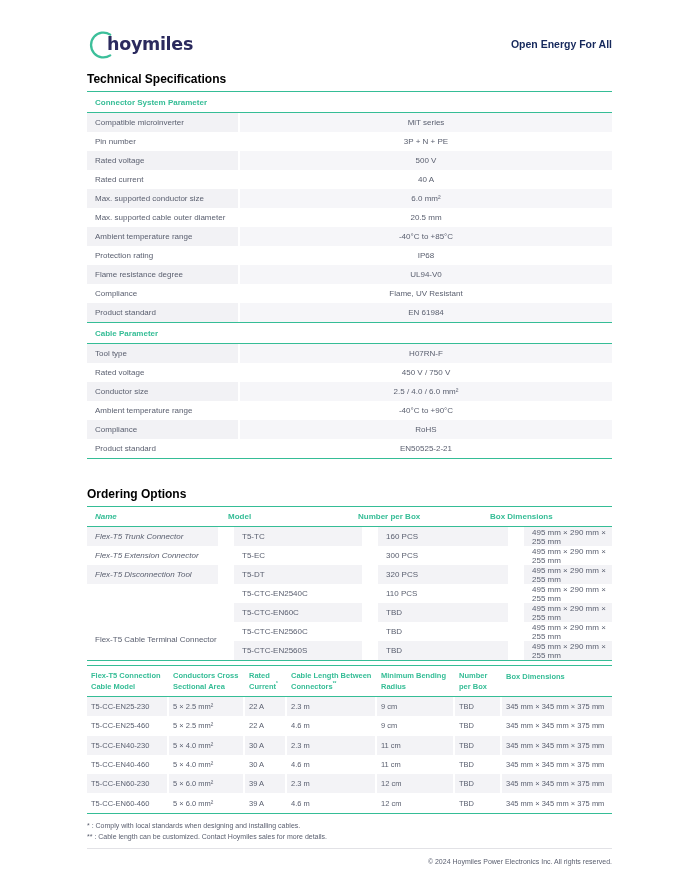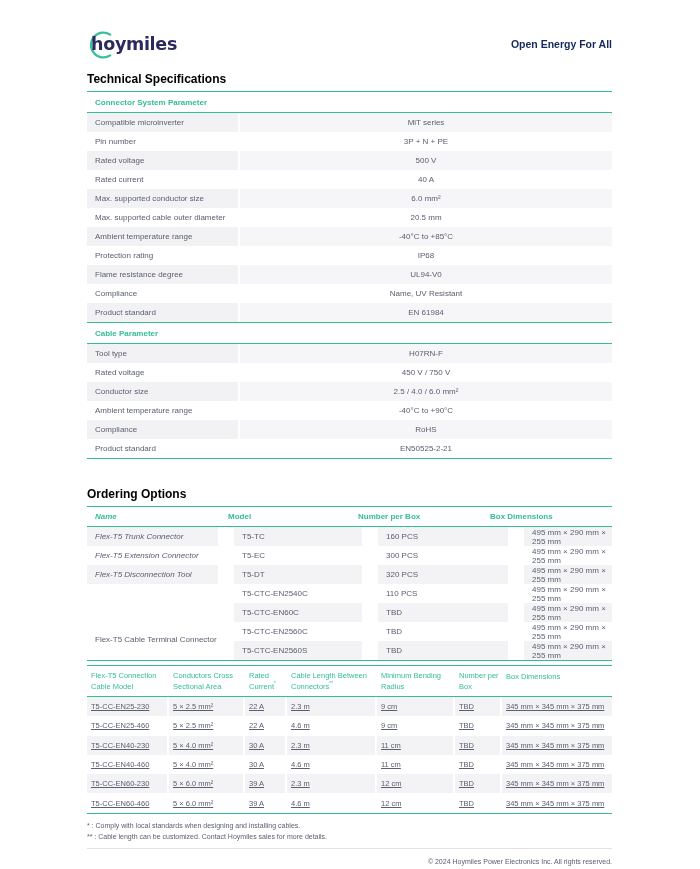--- a/index.html
+++ b/index.html
@@ -10,21 +10,21 @@
     color: #5b6070;
     overflow: hidden;
   }
   .page { padding: 26px 88px 0 87px; }
 
   
   .hdr { display:flex; justify-content:space-between; align-items:center; height:36px; }
   .logo { position:relative; height:36px; display:flex; align-items:center; }
   .logo svg { position:absolute; left:-2px; top:1px; }
   .logo-text {
-    position:relative; margin-left:4px; font-size:17.5px; font-weight:bold;
+    position:relative; margin-left:20px; font-size:17.5px; font-weight:bold;
     color:#2b2a5e; letter-spacing:-0.3px; font-family:"DejaVu Sans","Liberation Sans",sans-serif;
   }
   .tagline { font-size:10.5px; font-weight:bold; color:#16295c; }
 
   
   .sec-title {
     margin-top:10px; font-size:12px; font-weight:bold; color:#000000;
     padding-bottom:5px; border-bottom:1.3px solid #35bd96;
   }
 
@@ -53,26 +53,26 @@
   .t1grp { position:relative; }
   .t1grp div:nth-of-type(even) > span.shadeable { background:#f3f3f6; }
   .t1-span-label {
     position:absolute; left:8px; top:17px; height:100%; width:123px;
     display:flex; align-items:center; font-size:8px; color:#5b6070;
   }
   .t1-bottom { border-bottom:1.6px solid #35bd96; }
 
   .t2 { margin-top:4px; border-top:1.6px solid #35bd96; }
   .t2-head { display:flex; gap:2px; padding:5px 0 5px 0; border-bottom:1.6px solid #35bd96; }
-  .t2-head span.h { font-size:7.5px; font-weight:normal; color:#35bd96; padding-left:4px; line-height:1.3; }
+  .t2-head span.h { font-size:7.5px; font-weight:bold; color:#35bd96; padding-left:4px; line-height:1.3; }
   .t2c1 { width:80px; } .t2c2 { width:74px; } .t2c3 { width:40px; } .t2c4 { width:88px; }
   .t2c5 { width:76px; } .t2c6 { width:45px; } .t2c7 { flex:1; }
   .t2-rows { border-bottom:1.6px solid #35bd96; }
   .t2row { display:flex; gap:2px; height:19.3px; font-size:7.5px; }
-  .t2row > span { display:flex; align-items:center; padding-left:4px;text-decoration:underline; }
+  .t2row > span { display:flex; align-items:center; padding-left:4px; }
   .t2-rows div:nth-of-type(odd) > span { background:#f3f3f6; }
   sup { font-size:0.62em; }
 
   
   .footnotes { margin-top:6px; font-size:7px; line-height:1.6; color:#5b6070; }
   .foot-rule { margin-top:6px; border-bottom:1px solid #e2e2e6; }
   .copyright { margin-top:9px; font-size:7px; text-align:right; color:#5b6070; }
 </style>
 </head>
 <body>
@@ -134,21 +134,21 @@
         <span class="r">IP68</span>
       </div>
 
       <div class="spec-row">
         <span class="l">Flame resistance degree</span>
         <span class="r">UL94-V0</span>
       </div>
 
       <div class="spec-row">
         <span class="l">Compliance</span>
-        <span class="r">Name, UV Resistant</span>
+        <span class="r">Flame, UV Resistant</span>
       </div>
 
       <div class="spec-row">
         <span class="l">Product standard</span>
         <span class="r">EN 61984</span>
       </div>
 
   </div>
 
   <div class="spec-head">Cable Parameter</div>

